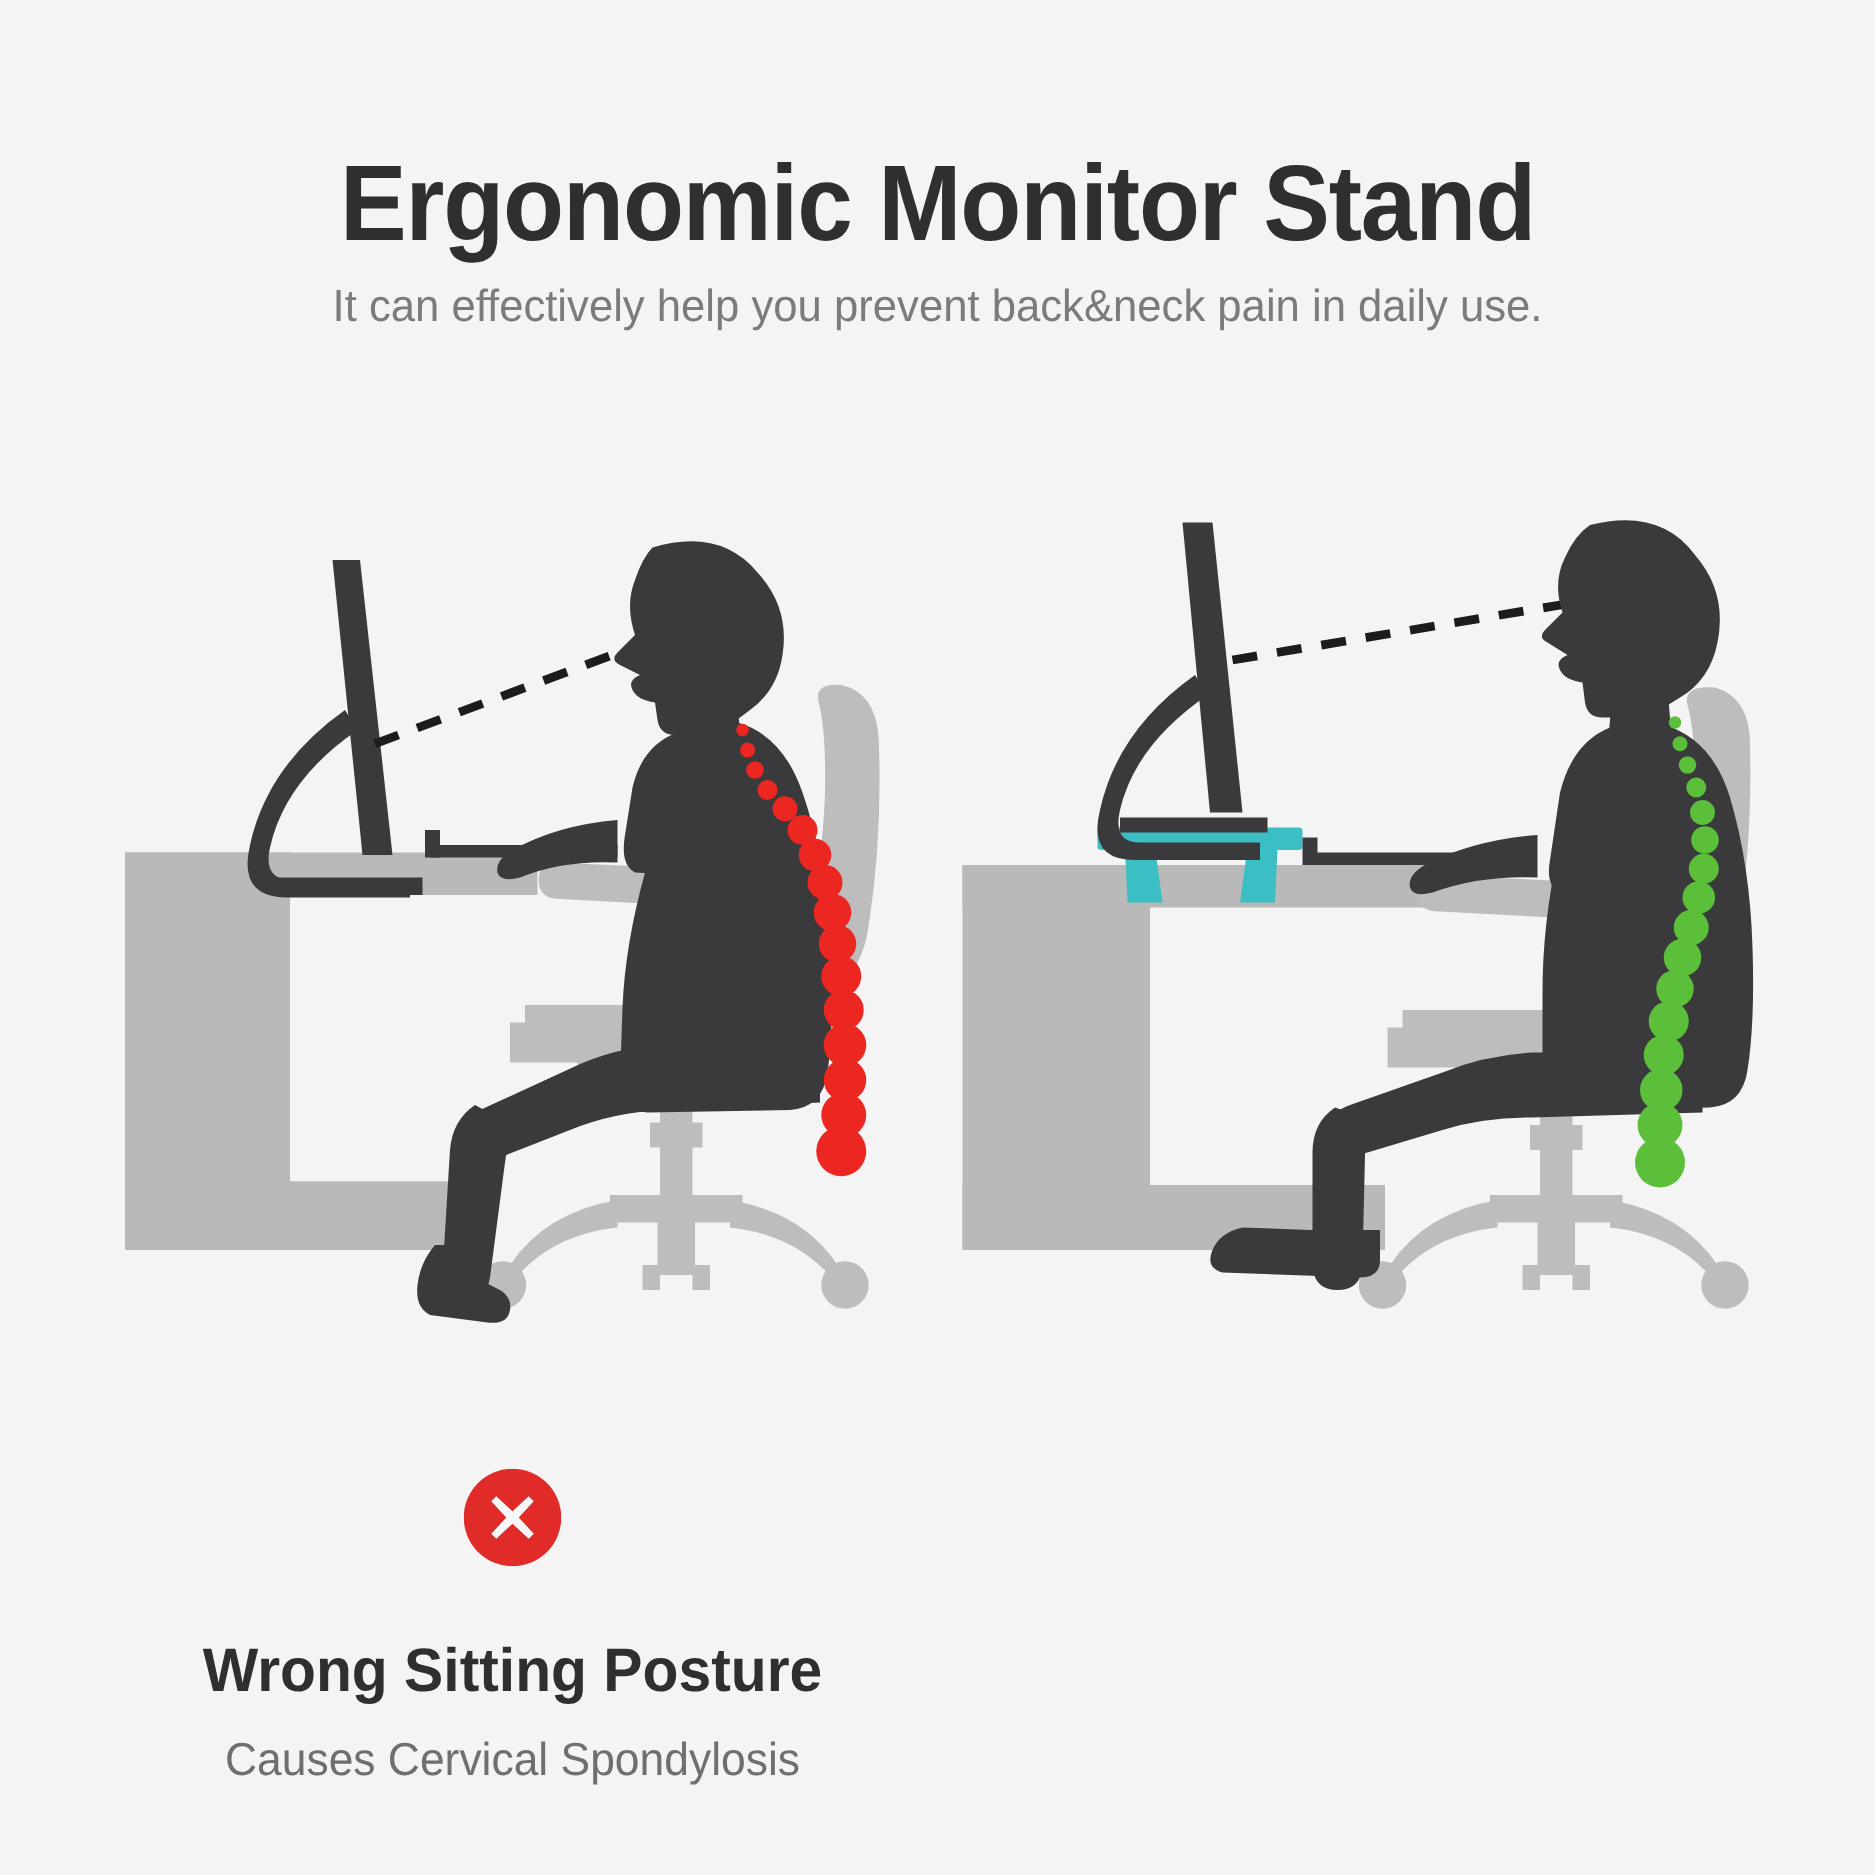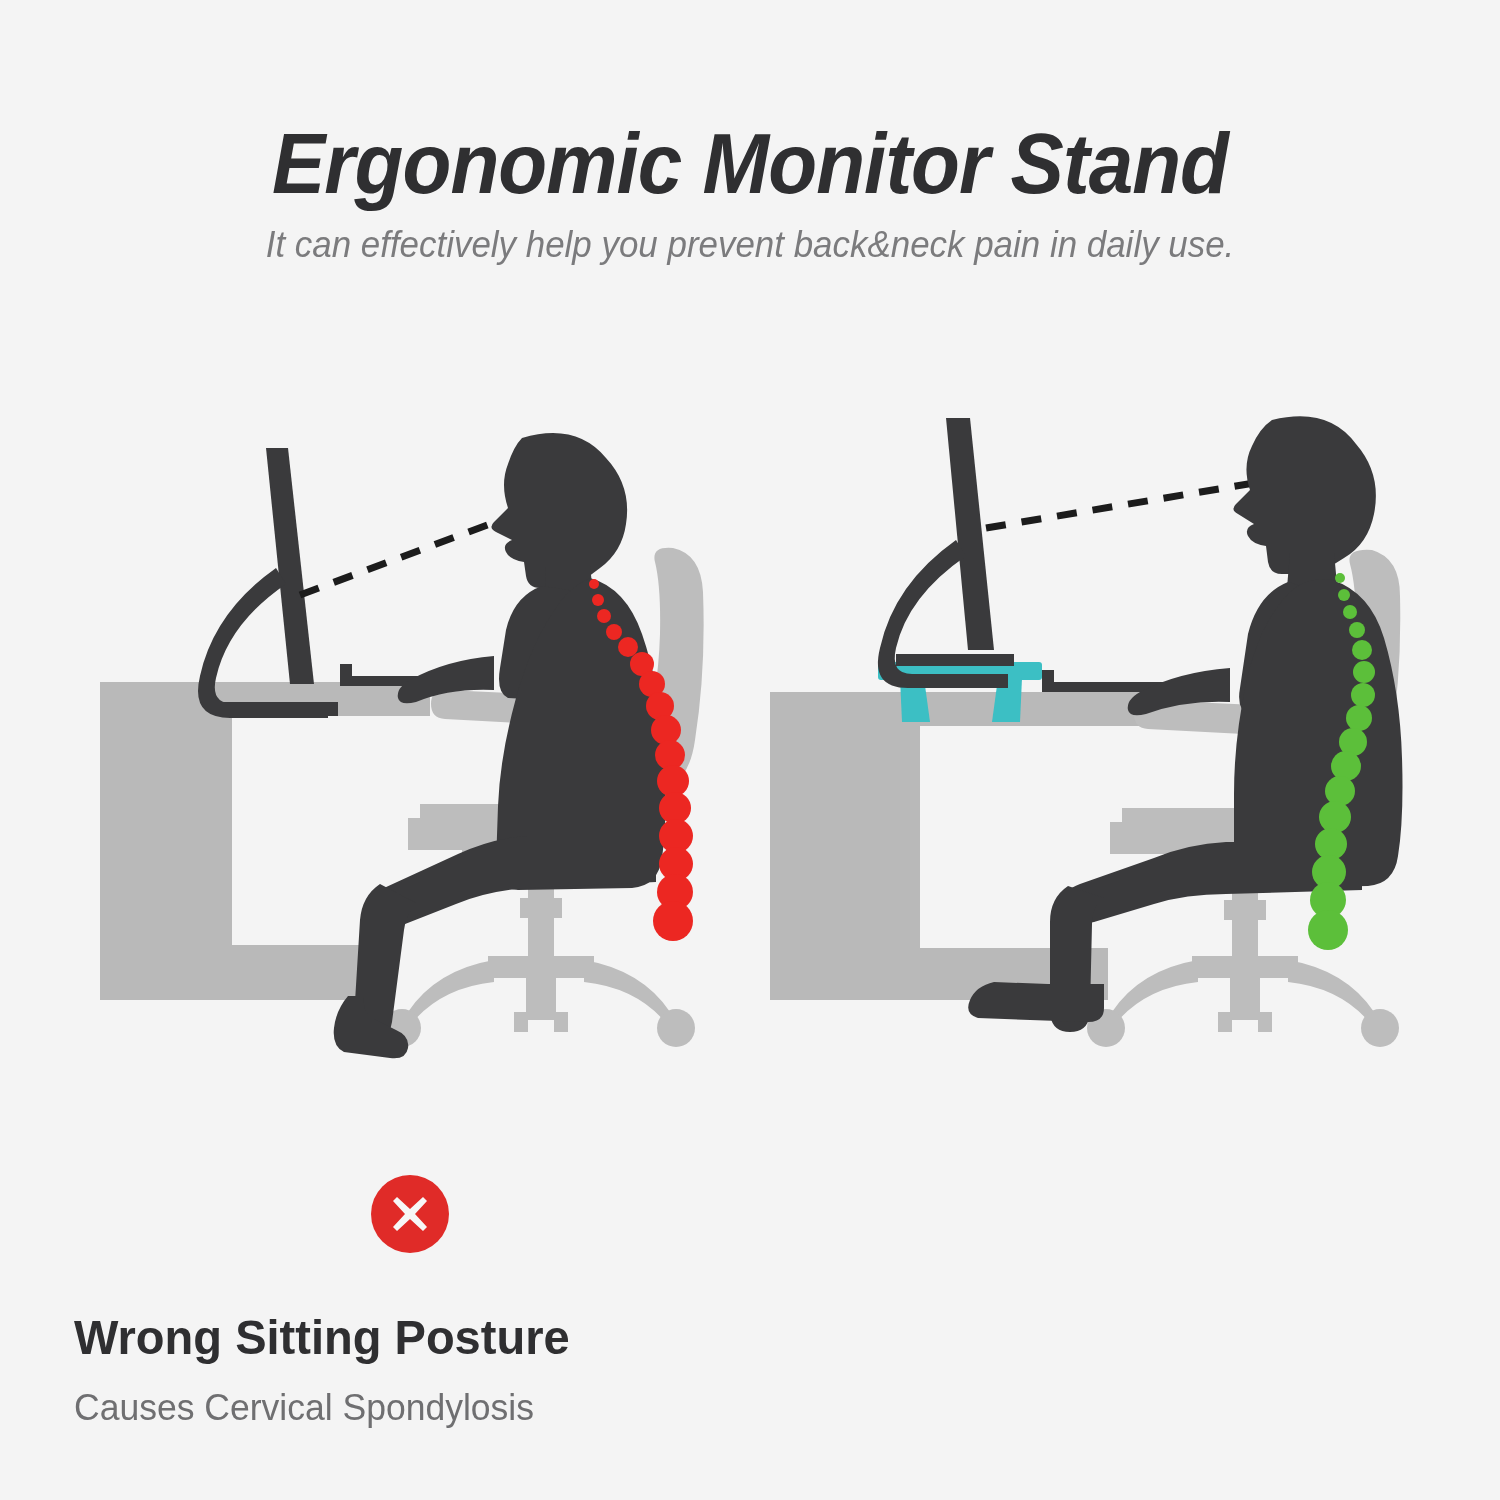--- a/index.html
+++ b/index.html
@@ -19,21 +19,20 @@
     overflow: hidden;
   }
 
   
   .header {
     position: absolute;
     top: 118px;
     left: 0;
     width: 1500px;
     text-align: center;
-    font-style: italic;
   }
   .title {
     font-family: "Liberation Sans", sans-serif;
     font-size: 86px;
     font-weight: 700;
     letter-spacing: -1px;
     color: #2f2f31;
     line-height: 1.05;
     margin: 0;
     transform: scaleX(0.93);
@@ -72,21 +71,21 @@
     position: absolute;
     top: 1175px;
     left: 0;
     width: 1500px;
     height: 260px;
   }
   .caption {
     position: absolute;
     top: 0;
     width: 700px;
-    text-align: left;
+    text-align: center;
   }
   .caption.left  { left: 60px; }
   .caption.right { left: 740px; }
 
   .badge {
     width: 78px;
     height: 78px;
     border-radius: 50%;
     margin: 0 auto 58px auto;
     position: relative;

